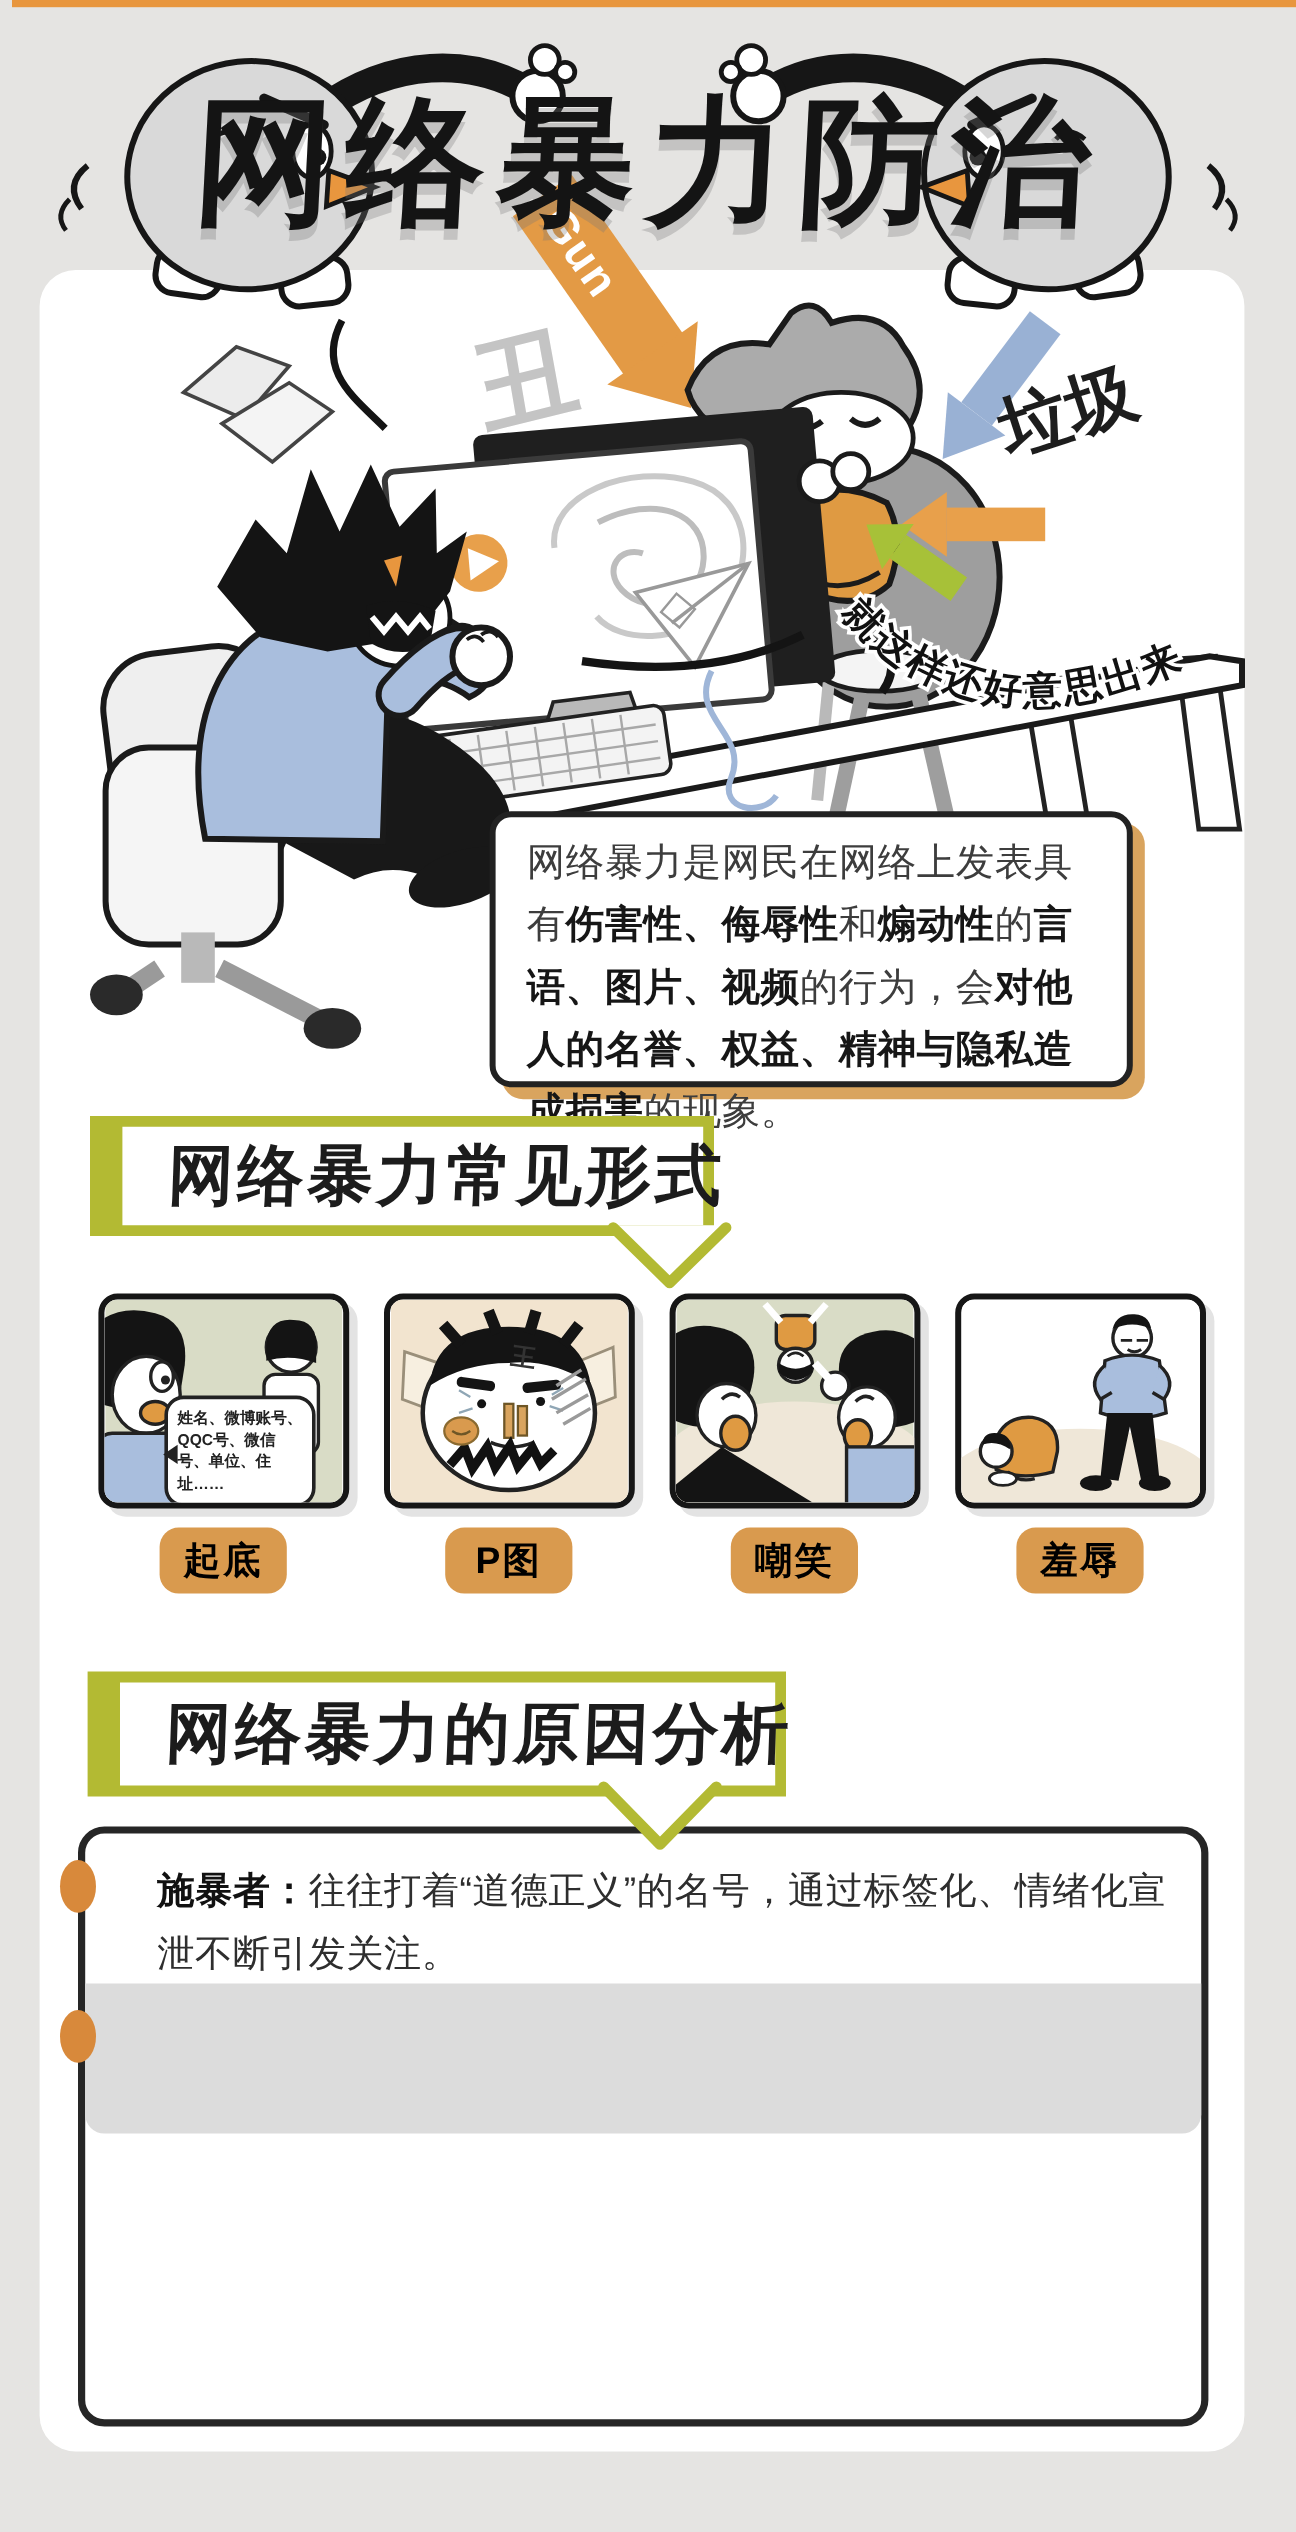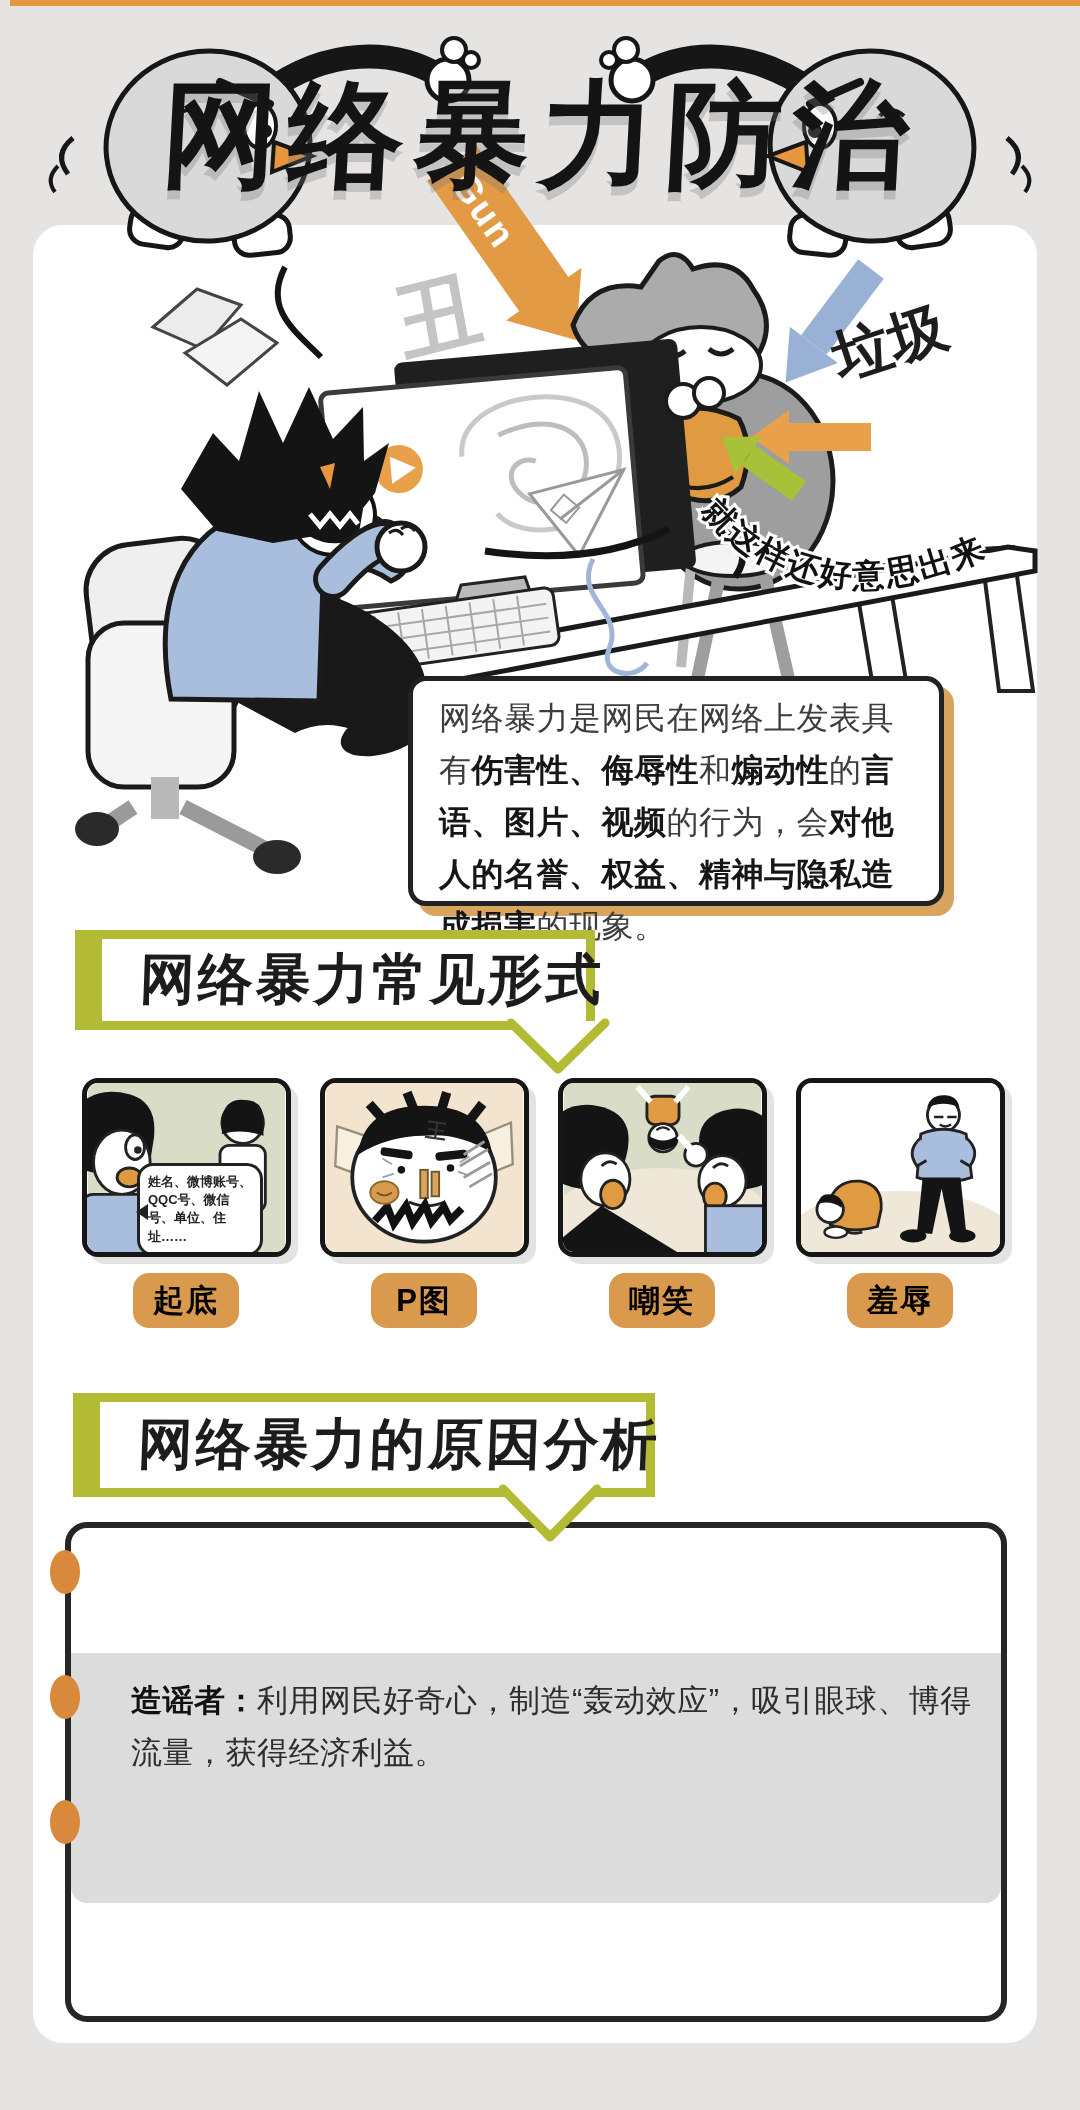--- a/index.html
+++ b/index.html
@@ -349,24 +349,21 @@
       <span class="sec-title">网络暴力的原因分析</span>
     </div>
     <svg class="abs notch" style="left:462px;top:1262px;width:110px;height:60px" viewBox="0 0 110 60">
       <path d="M 8,0 L 55,50 L 102,0 Z" fill="#ffffff"></path>
       <path d="M 8,2 L 55,50 L 102,2" fill="none" stroke="#B3BA33" stroke-width="9" stroke-linejoin="round" stroke-linecap="round"></path>
     </svg>
 
     <div class="abs causes">
       <div class="cause-row">
         <span class="bullet"></span>
-      </div>
-      <div class="cause-row shaded">
-        <span class="bullet"></span>
-        <p><b>造谣者：</b><span>利用网民好奇心，制造“轰动效应”，吸引眼球、博得流量，获得经济利益。</span></p>
+        <p><b>施暴者：</b><span>往往打着“道德正义”的名号，通过标签化、情绪化宣泄不断引发关注。</span></p>
       </div>
       <div class="cause-row shaded last">
         <span class="bullet"></span>
       </div>
     </div>
 
   </div>
 </div>
 
 </body></html>

